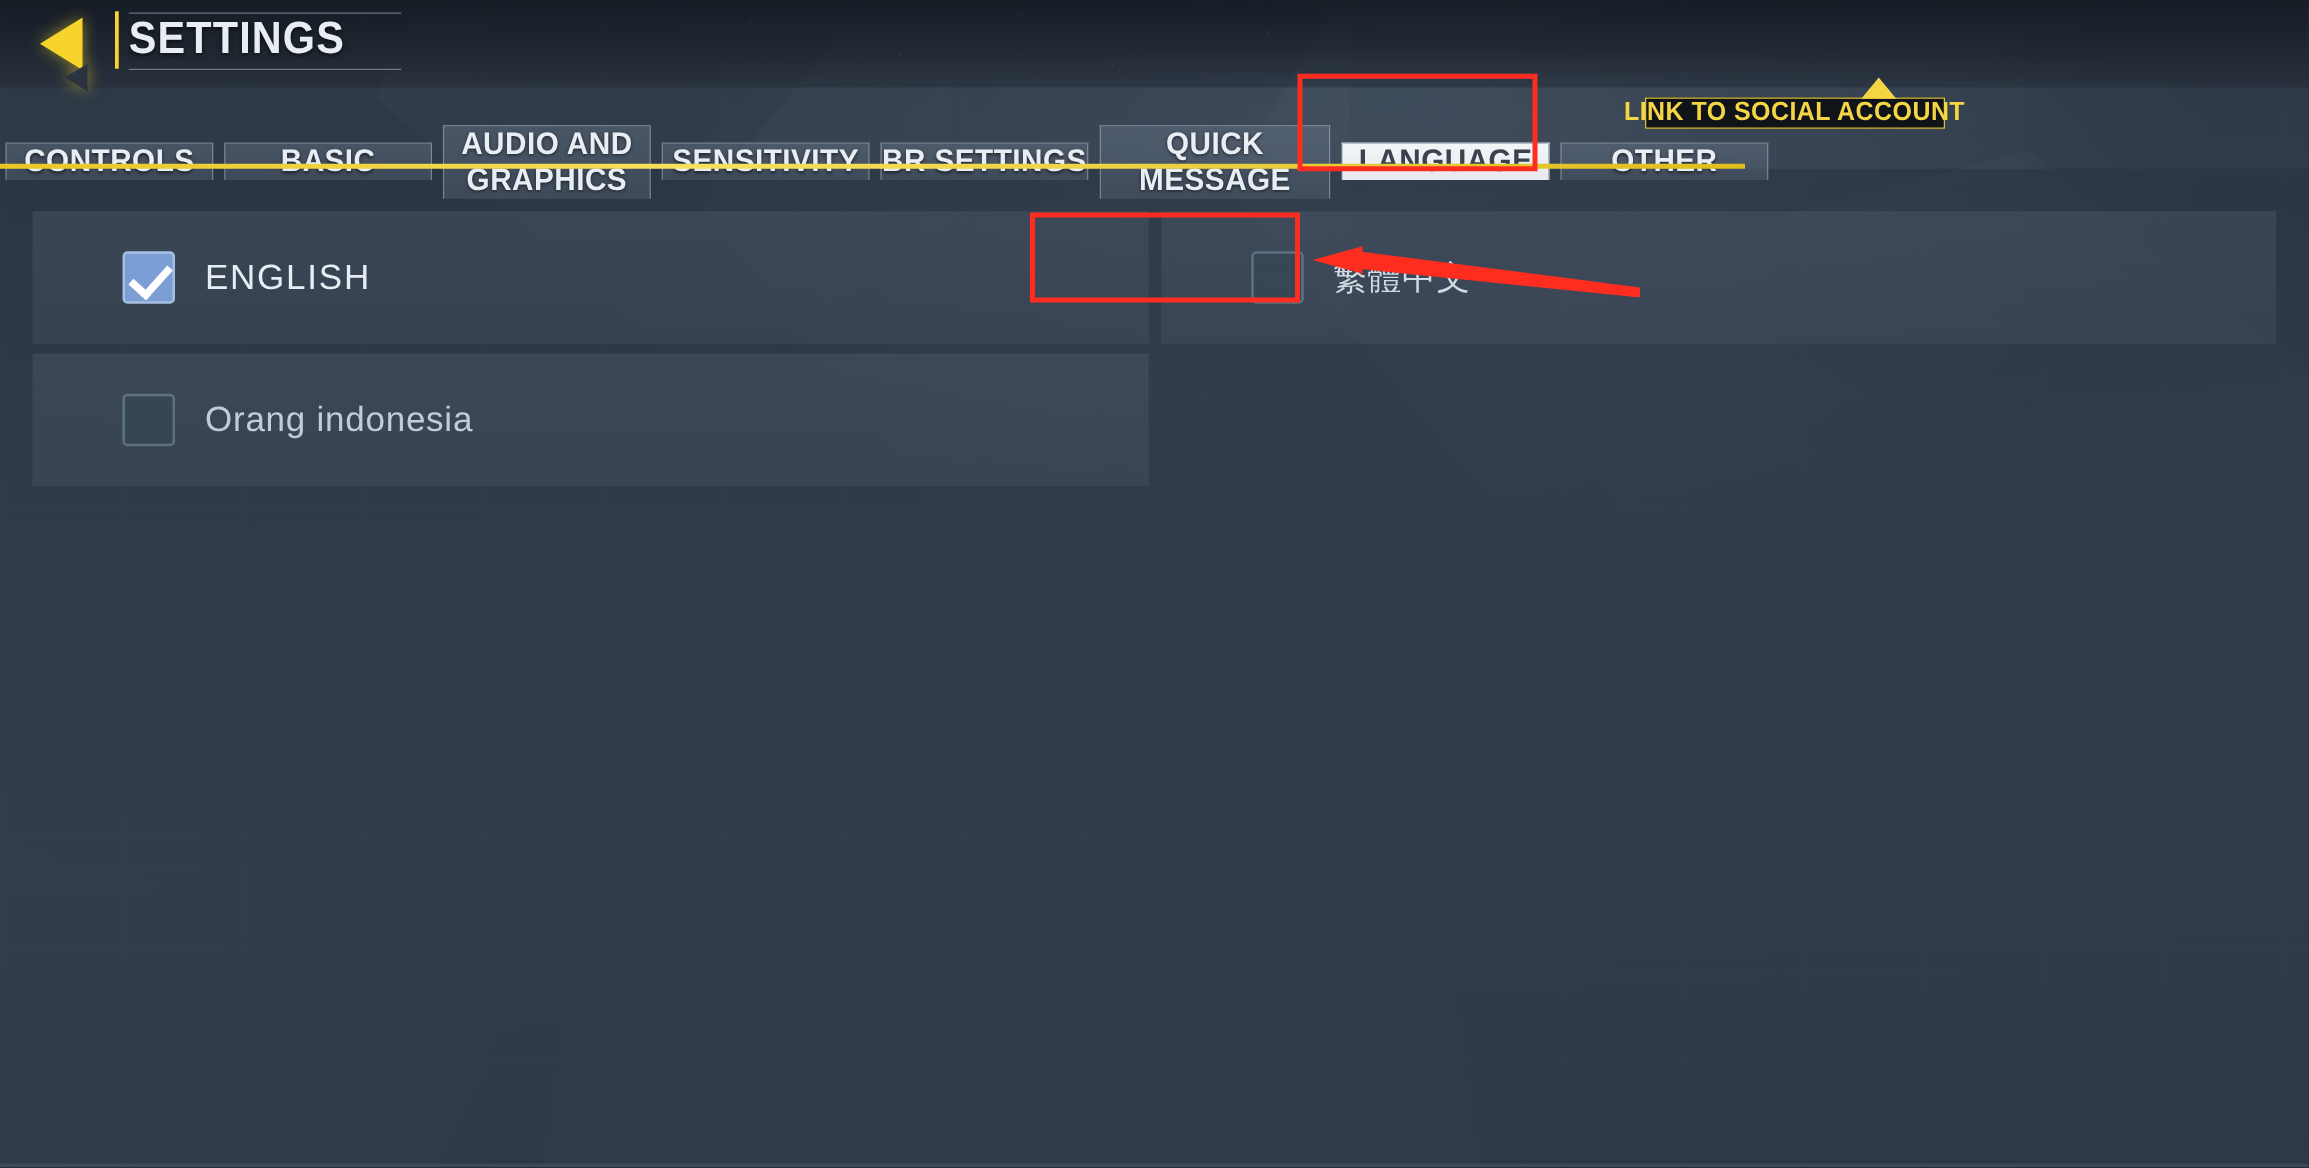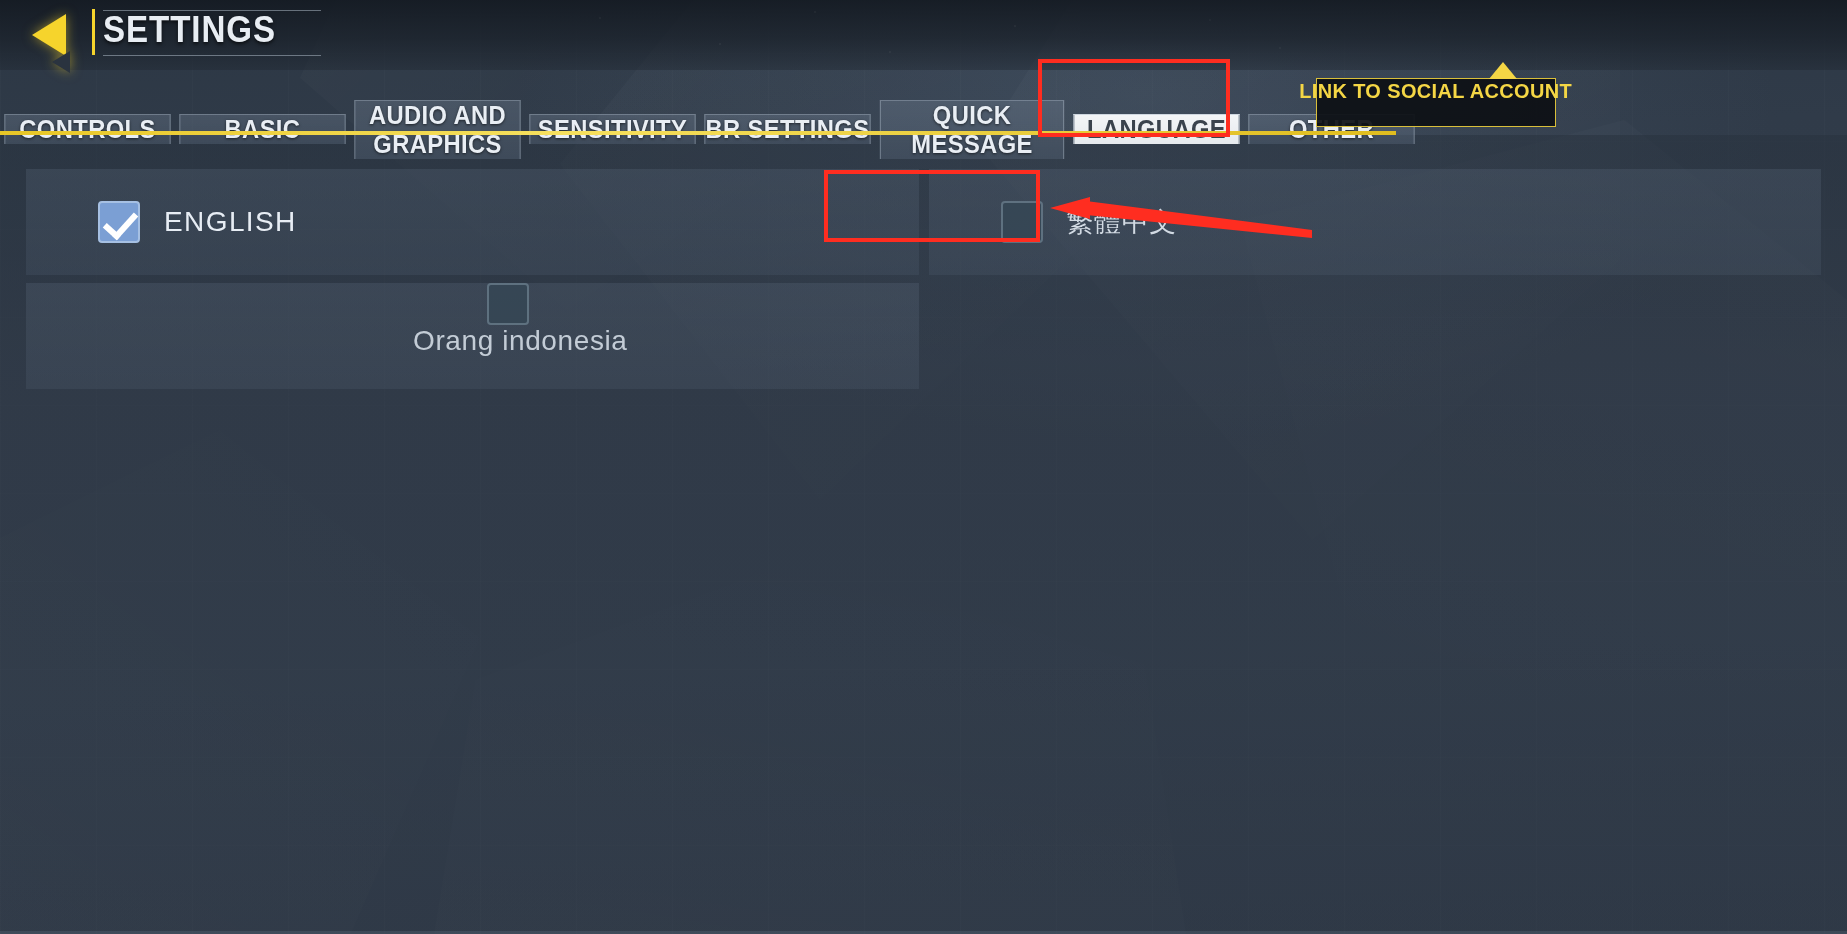--- a/index.html
+++ b/index.html
@@ -217,25 +217,25 @@
     left: 0; top: 131px;
     width: 1396px; height: 4px;
     background: linear-gradient(90deg, #e8c626, #f6e05e 40%, #e0bd1f);
     z-index: 16;
   }
 
   
   .tooltip {
     position: absolute;
     left: 1316px; top: 78px;
-    width: 240px; height: 49px;
+    width: 240px; height: 25px;
     background: rgba(13,16,20,0.93);
     border: 1px solid #d9bf3a;
     display: flex;
-    align-items: flex-start;
+    align-items: flex-end;
     justify-content: center;
     z-index: 30;
   }
   .tooltip-text {
     font-family: "Liberation Sans Narrow", "Liberation Sans", sans-serif;
     font-size: 21px;
     font-weight: bold;
     letter-spacing: 0.4px;
     color: #f4d645;
     transform: scaleX(0.95);
@@ -272,21 +272,20 @@
   .lang-cell {
     height: 106px;
     display: flex;
     align-items: center;
     padding-left: 72px;
     background: linear-gradient(180deg, rgba(84,98,116,0.34) 0%, rgba(76,90,108,0.30) 100%);
     cursor: pointer;
   }
   .lang-cell.row2 {
     background: linear-gradient(180deg, rgba(90,104,122,0.30) 0%, rgba(82,96,114,0.26) 100%);
-    flex-direction: column;
   }
 
   .cb {
     width: 42px; height: 42px;
     flex: 0 0 auto;
     border-radius: 4px;
     position: relative;
   }
   .cb.off {
     background: rgba(52,70,84,0.78);

